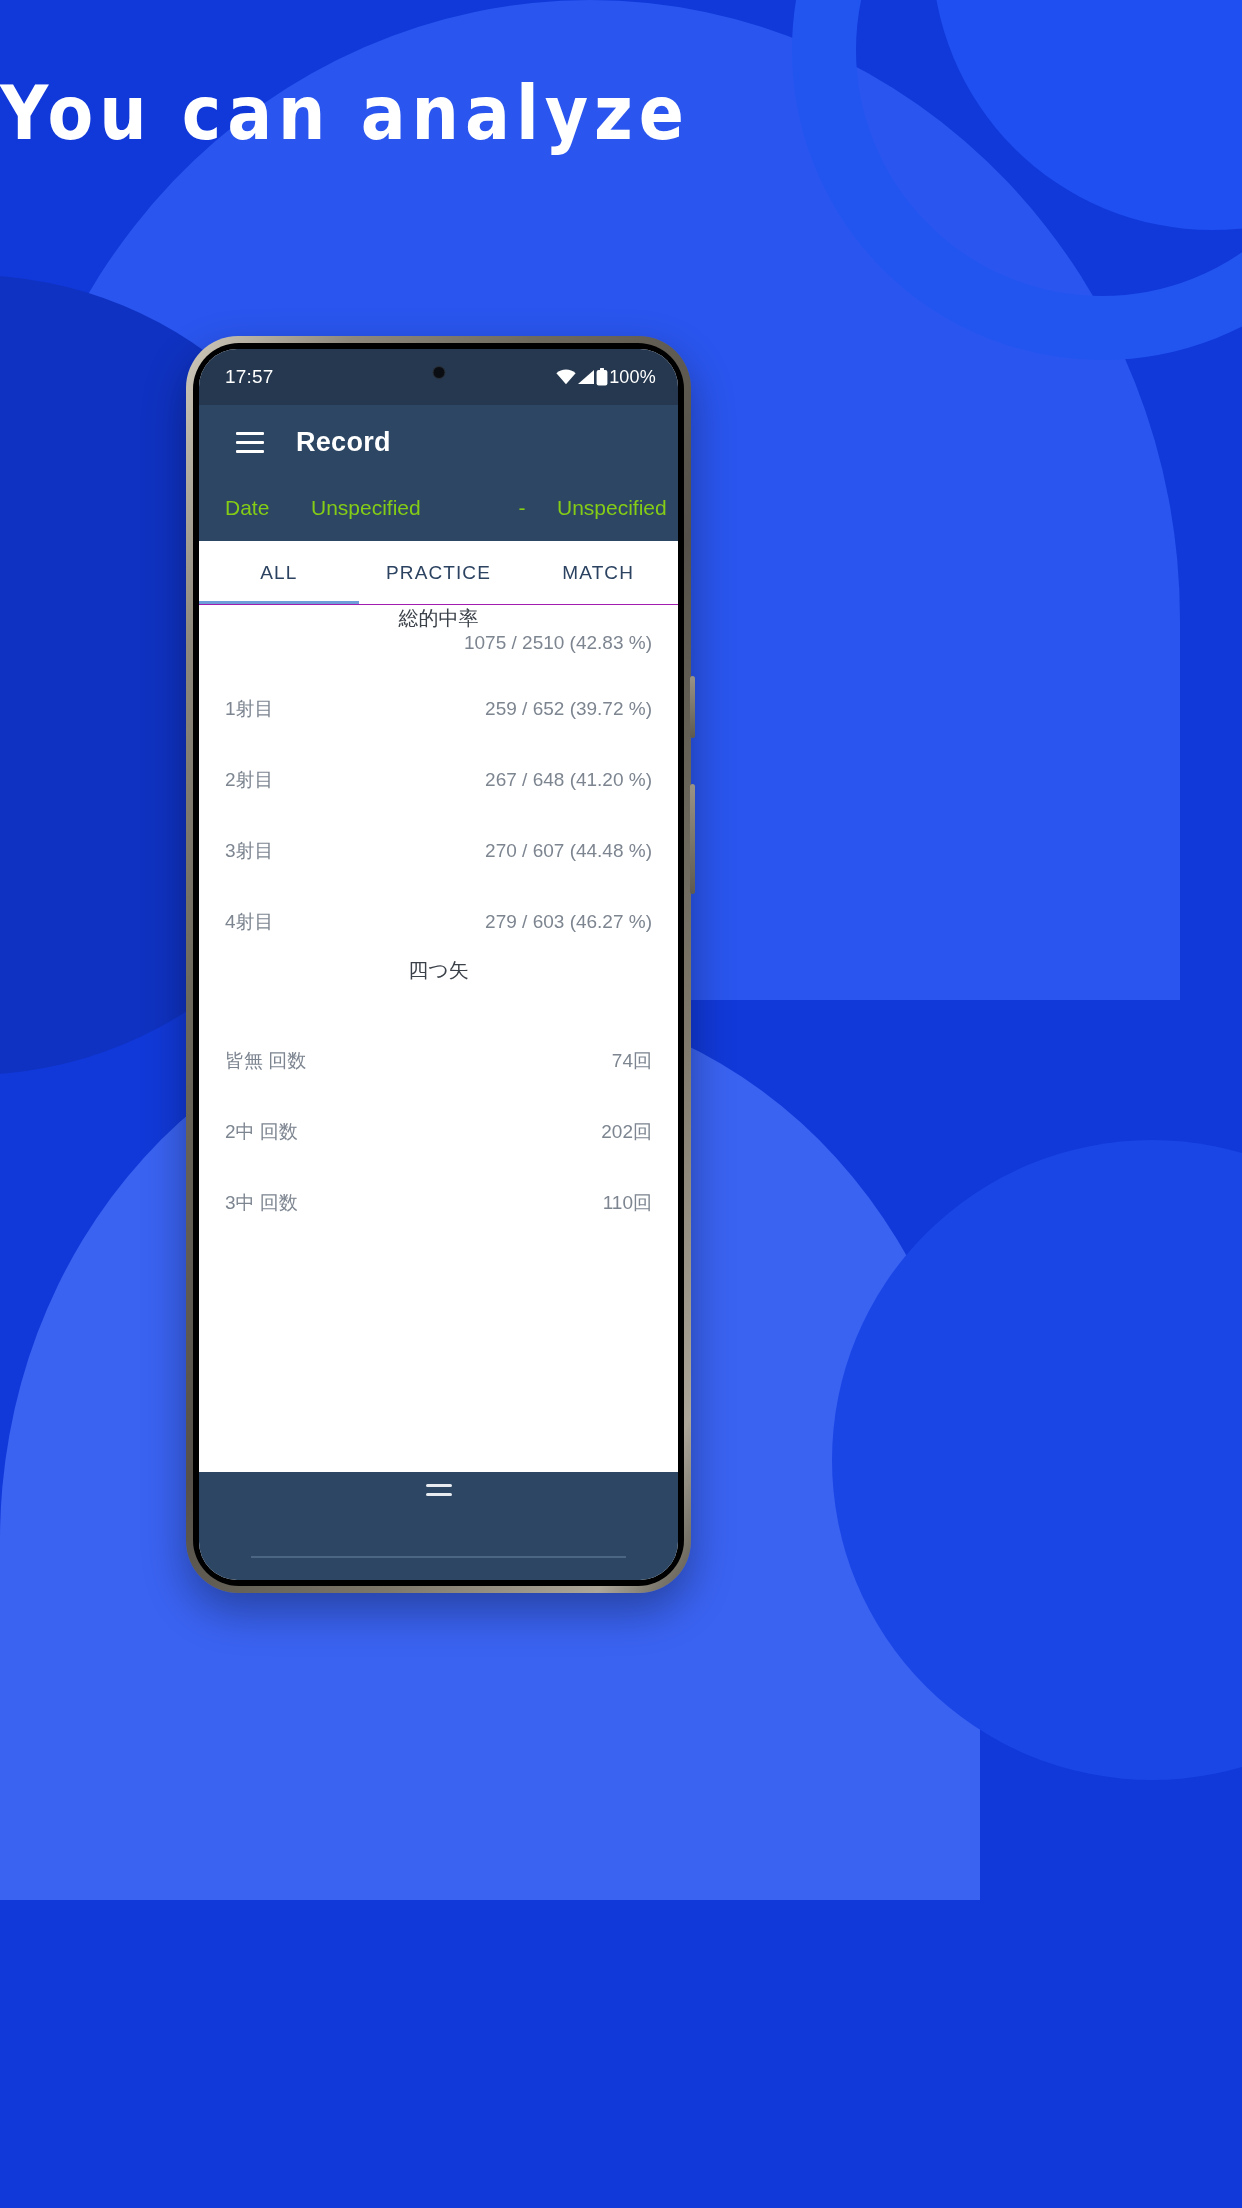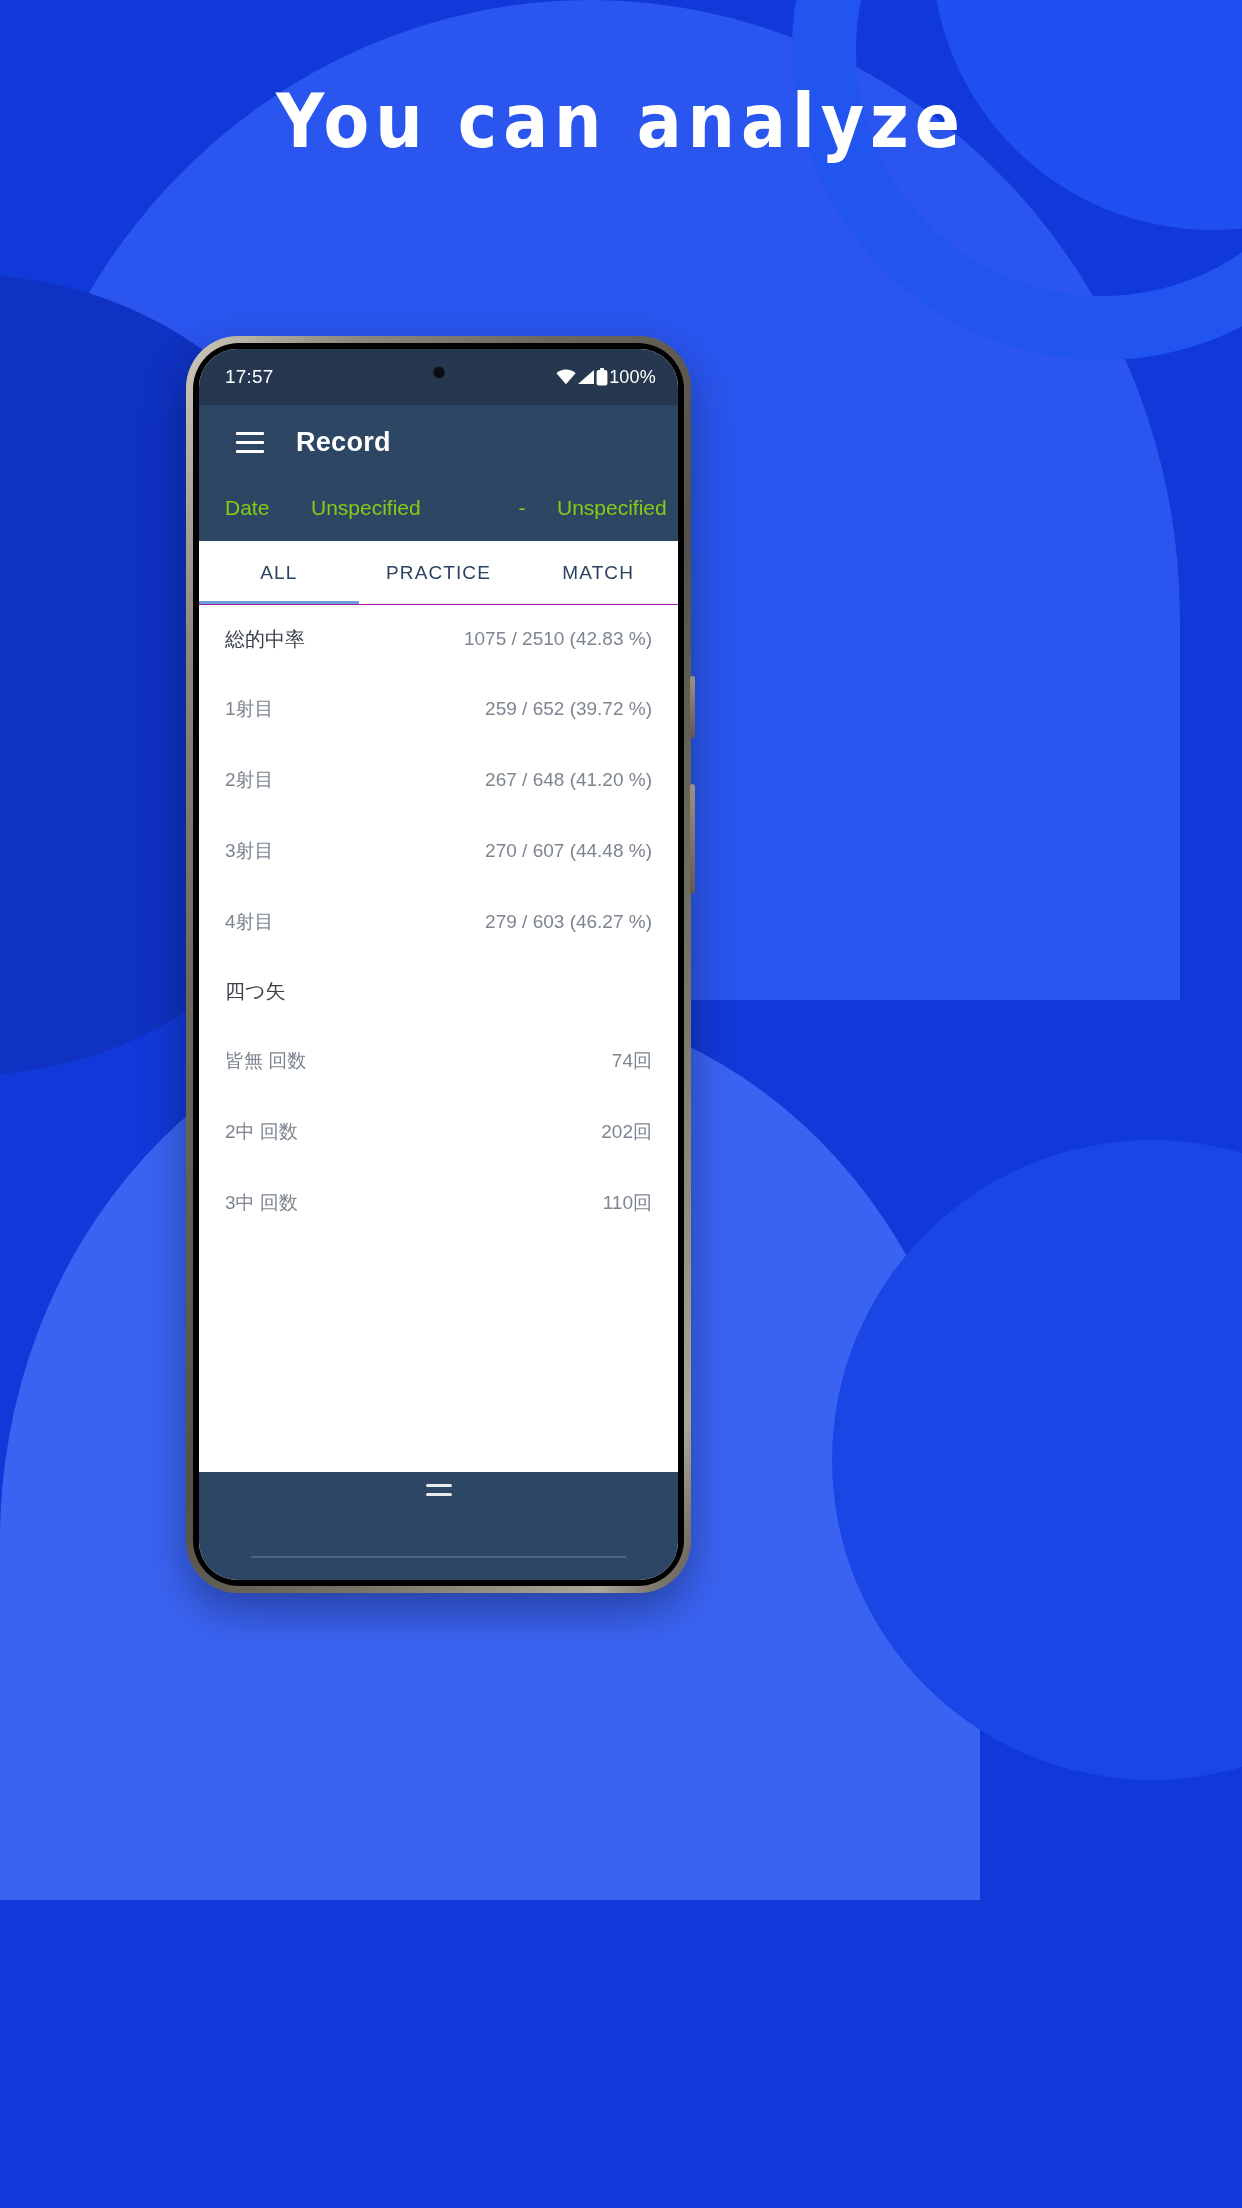--- a/index.html
+++ b/index.html
@@ -31,22 +31,22 @@
     left:260px; bottom:-470px; width:1180px; height:1000px;
     background:#2a56ef; border-radius:50% 50% 0 0 / 62% 62% 0 0;
   }
   .blob-bottom2 {
     left:430px; bottom:-520px; width:980px; height:900px;
     background:#3a63f2; border-radius:50% 50% 0 0 / 60% 60% 0 0;
   }
 
   
   .headline {
-    position:absolute; left:0; right:0; top:82px;
-    text-align:center; color:#ffffff;
+    position:absolute; left:0; right:0; top:74px;
+    color:#ffffff;
     font-family:"DejaVu Sans Condensed","Liberation Sans", sans-serif;
     font-weight:bold;
     font-size:74px;
     line-height:1.08;
     letter-spacing:6px;
     z-index:5;
   }
   .headline .l2 { display:block; }
 
   
@@ -146,21 +146,21 @@
   
   .list {
     flex:1; background:#ffffff; overflow:hidden; position:relative;
   }
   .row {
     height:71px; display:flex; align-items:center;
     padding:0 26px; font-size:19px;
   }
   .row-label { color:#7d8590; }
   .row-value { margin-left:auto; color:#7d8590; }
-  .row.section { height:68px; }
+  .row.section { height:68px;flex-direction:column; }
   .row.section .row-label { color:#3b4149; font-weight:500; font-size:20px; }
 
   
   .bottomarea {
     flex:0 0 108px; background:#2c4664;
     position:relative;
     display:flex; flex-direction:column; align-items:center;
   }
   .drag-handle {
     margin-top:12px; width:26px; height:12px;

